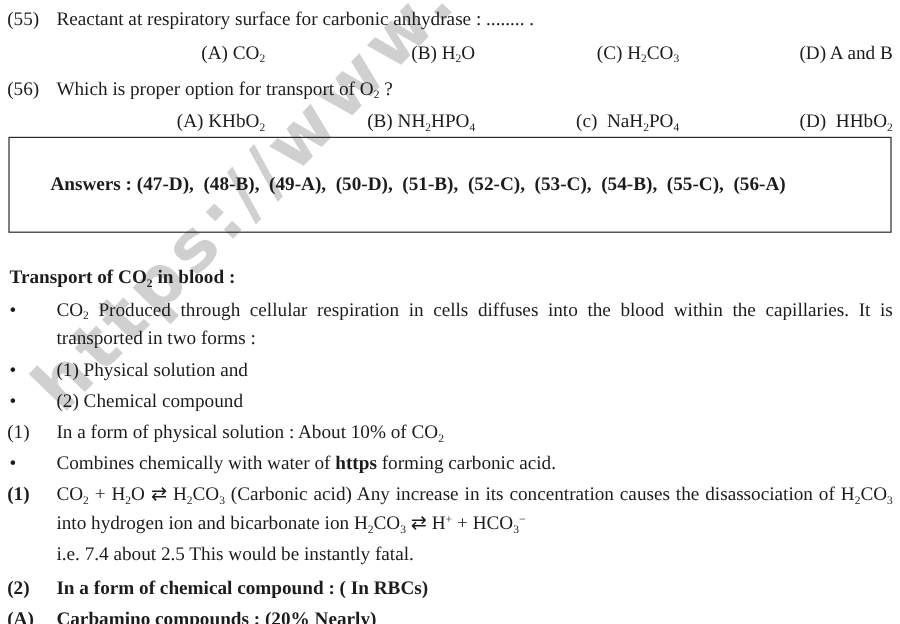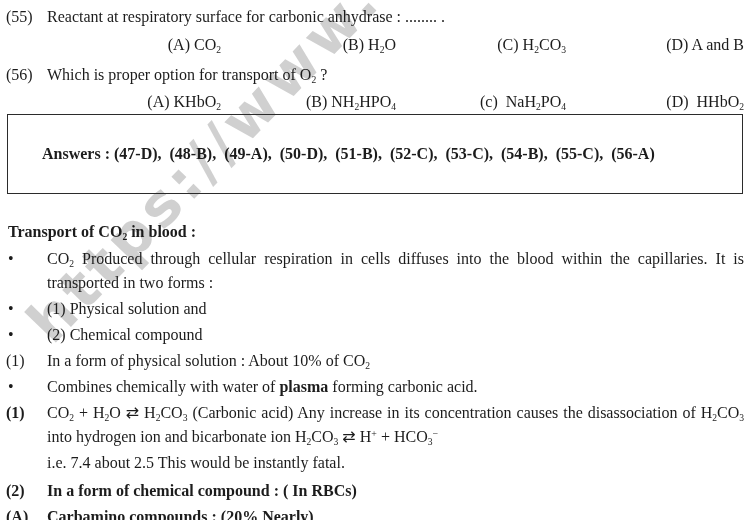--- a/index.html
+++ b/index.html
@@ -89,21 +89,21 @@
     <div class="row para">
       <span class="marker bullet-m">•</span>
       <span class="ptext">(2) Chemical compound</span>
     </div>
     <div class="row para">
       <span class="marker">(1)</span>
       <span class="ptext">In a form of physical solution : About 10% of CO<sub>2</sub></span>
     </div>
     <div class="row para">
       <span class="marker bullet-m">•</span>
-      <span class="ptext">Combines chemically with water of <b>plasma</b> forming carbonic acid.</span>
+      <span class="ptext">Combines chemically with water of <b>https</b> forming carbonic acid.</span>
     </div>
     <div class="row para">
       <span class="marker bold">(1)</span>
       <span class="ptext">CO<sub>2</sub> + H<sub>2</sub>O ⇄ H<sub>2</sub>CO<sub>3</sub> (Carbonic acid)  Any increase in its concentration causes the disassociation of H<sub>2</sub>CO<sub>3</sub> into hydrogen ion and bicarbonate ion H<sub>2</sub>CO<sub>3</sub> ⇄ H<sup>+</sup> + HCO<sub>3</sub><sup>−</sup></span>
     </div>
     <div class="row para">
       <span class="marker"></span>
       <span class="ptext">i.e.  7.4 about 2.5 This would be instantly fatal.</span>
     </div>
     <div class="row para pre8">

